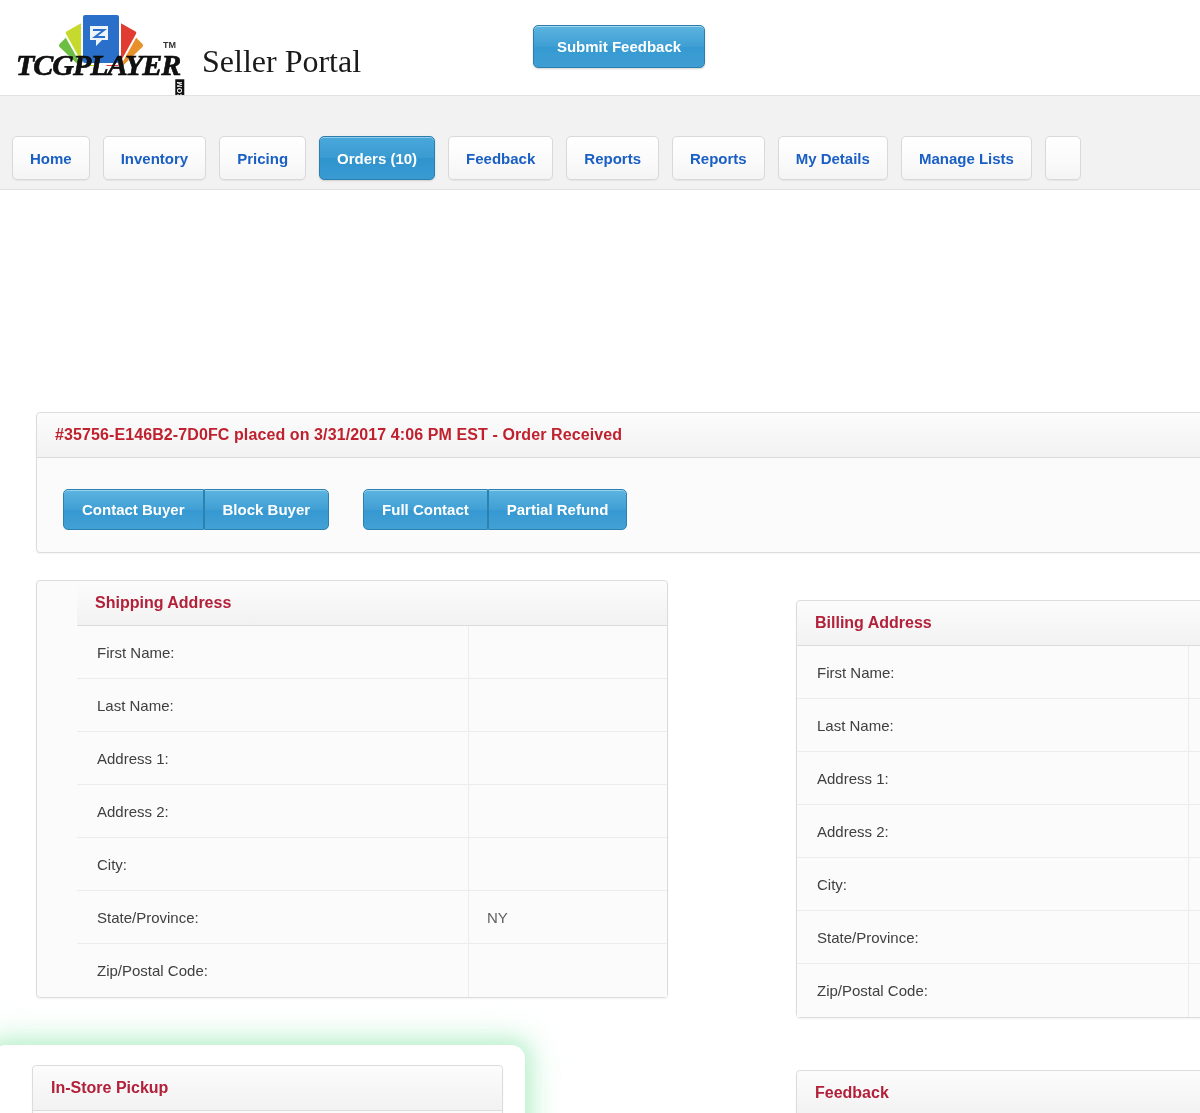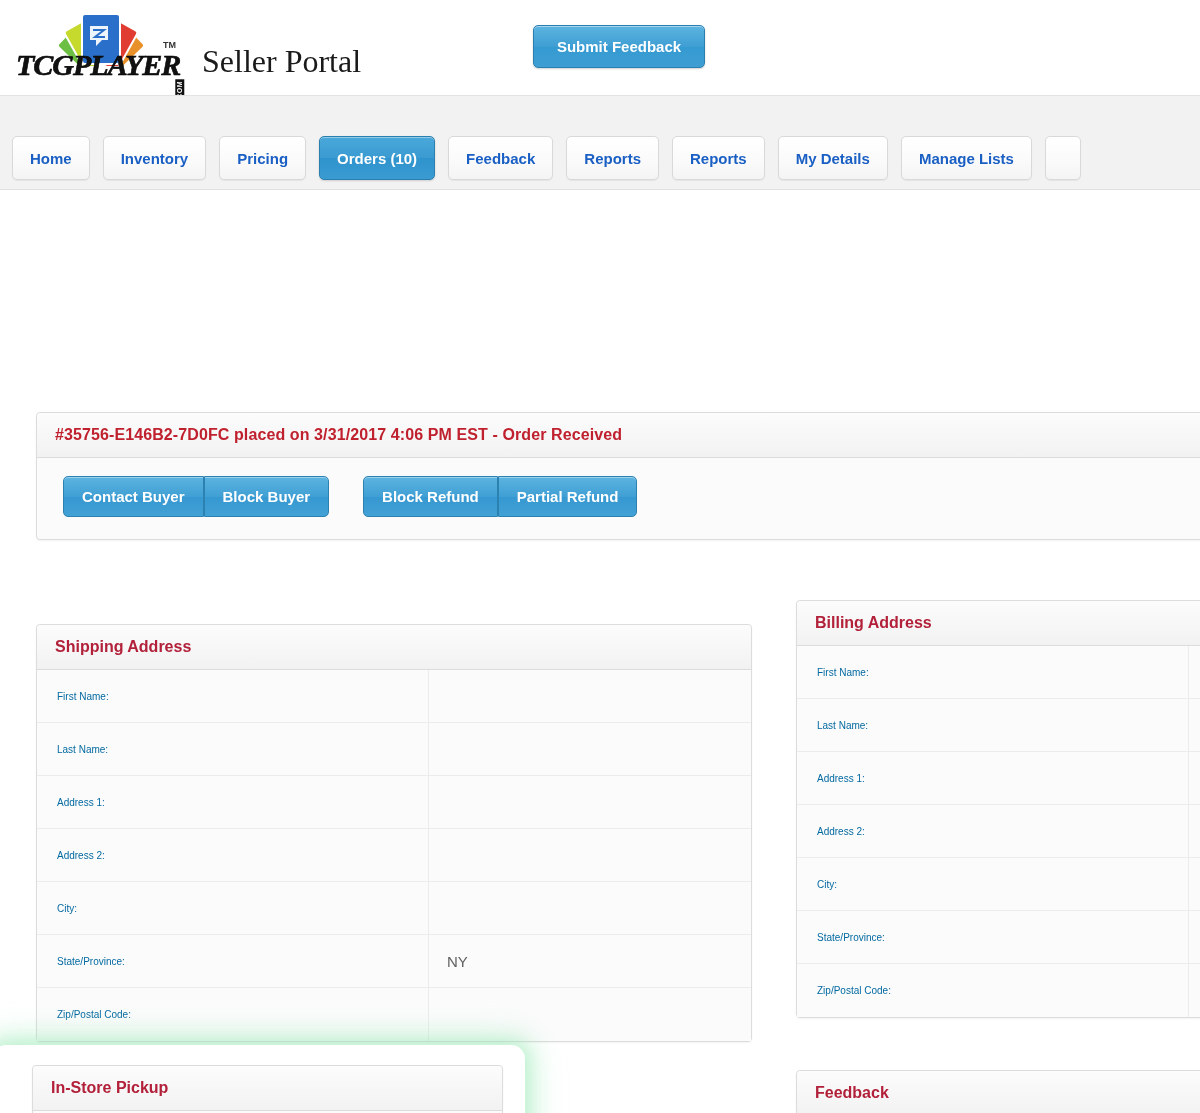--- a/index.html
+++ b/index.html
@@ -123,57 +123,57 @@
 
   
   .order-panel {
     position:absolute; left:36px; top:222px;
     width:1200px;
   }
   .order-actions {
     padding:18px 26px 22px 26px;
     display:flex; align-items:center; gap:34px;
   }
-  .btn-group { display:flex; }
+  .btn-group { display:flex;margin-top:13px; }
   .btn {
     height:41px;
     padding:0 18px;
     display:flex; align-items:center; justify-content:center;
     font-size:15px; font-weight:bold; color:#ffffff;
     background:linear-gradient(to bottom,#5cb4e0 0%,#409fd4 50%,#3698d1 51%,#42a1d5 100%);
     border:1px solid #2b81b0;
     cursor:pointer;
     white-space:nowrap;
     box-shadow:inset 0 1px 0 rgba(255,255,255,.4);
     font-family:"Liberation Sans", sans-serif;
   }
   .btn-group .btn:first-child { border-radius:5px 0 0 5px; }
   .btn-group .btn:last-child { border-radius:0 5px 5px 0; border-left:1px solid #2b81b0; }
   .btn-group .btn:only-child { border-radius:5px; }
   .btn.solo { border-radius:5px; }
 
   
   .addr-shipping {
-    position:absolute; left:36px; top:434px; width:716px;
+    position:absolute; left:36px; top:390px; width:632px;padding-left:40px;
   }
   .addr-billing {
     position:absolute; left:796px; top:410px; width:560px;
   }
   .addr-row {
     display:flex;
     height:53px;
     border-bottom:1px solid #ececec;
     background:#fbfbfb;
   }
   .addr-row:last-child { border-bottom:none; }
   .addr-label {
     width:392px;
     display:flex; align-items:center;
     padding-left:20px;
-    font-size:10px; color:#0369a1;
+    font-size:15px; color:#404040;
     border-right:1px solid #ececec;
   }
   .addr-billing .addr-label { width:392px; }
   .addr-value {
     flex:1;
     display:flex; align-items:center;
     padding-left:18px;
     font-size:15px; color:#5f5f5f;
   }
 
@@ -251,21 +251,21 @@
 <div class="content">
 
   <div class="panel order-panel">
     <div class="panel-head order-head">#35756-E146B2-7D0FC placed on 3/31/2017 4:06 PM EST  - Order Received</div>
     <div class="order-actions">
       <div class="btn-group">
         <button class="btn">Contact Buyer</button>
         <button class="btn">Block Buyer</button>
       </div>
       <div class="btn-group">
-        <button class="btn">Block Refund</button>
+        <button class="btn">Full Contact</button>
         <button class="btn">Partial Refund</button>
       </div>
     </div>
   </div>
 
   <div class="panel addr-shipping">
     <div class="panel-head">Shipping Address</div>
     <div id="shipping-rows">
         <div class="addr-row">
           <div class="addr-label">First Name:</div>

